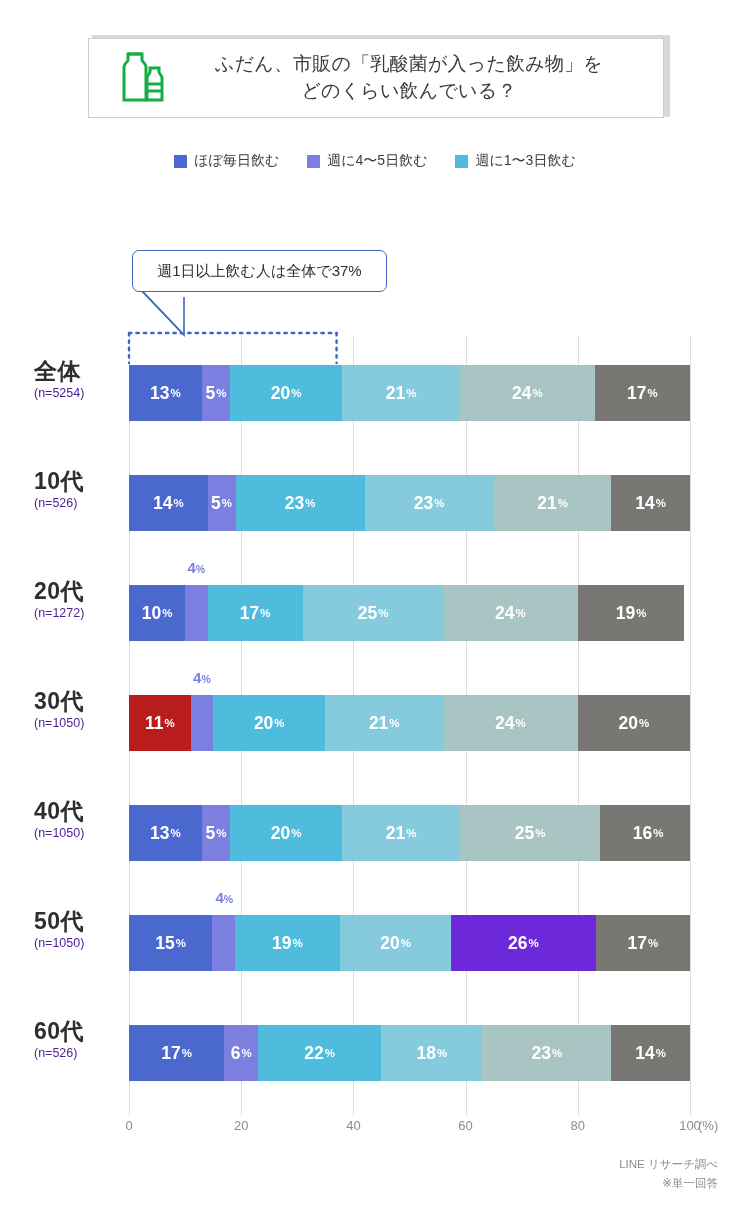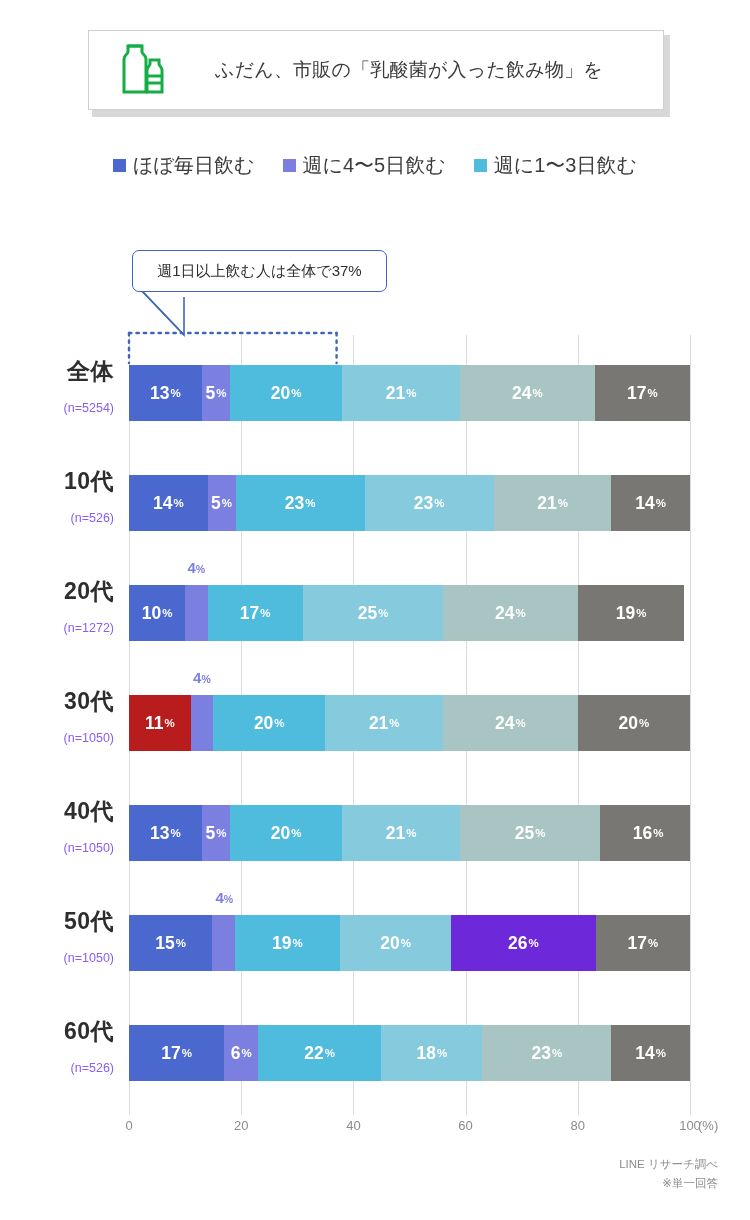--- a/index.html
+++ b/index.html
@@ -14,21 +14,21 @@
 
   
   .header-wrap{
     position:absolute;left:88px;top:30px;width:578px;height:82px;
   }
   .header-shadow{
     position:absolute;left:4px;top:5px;width:578px;height:82px;
     background:#d8d8d8;
   }
   .header-box{
-    position:absolute;left:0;top:0;width:576px;height:80px;
+    position:absolute;left:0;top:8px;width:576px;height:80px;
     border:1px solid #cfcfcf;background:#ffffff;
     display:flex;align-items:center;
     box-sizing:border-box;
   }
   .bottle-icon{
     width:62px;height:62px;margin-left:22px;flex:0 0 auto;
     display:block;
   }
   .header-text{
     flex:1 1 auto;text-align:center;
@@ -41,21 +41,21 @@
   
   .legend{
     position:absolute;left:0;top:152px;width:750px;
   }
   .legend-row{
     display:flex;justify-content:center;align-items:center;
     margin-bottom:8px;
   }
   .legend-item{
     display:flex;align-items:center;margin:0 14px;
-    font-size:20px;color:#3c3c3c;
+    font-size:14px;color:#3c3c3c;
   }
   .legend-swatch{
     width:13px;height:13px;margin-right:7px;flex:0 0 auto;
   }
 
   
   .callout{
     position:absolute;left:132px;top:250px;
     width:255px;height:42px;
     border:1.6px solid #3e66bd;border-radius:7px;
@@ -92,28 +92,28 @@
   .axis-unit{
     position:absolute;font-size:13px;color:#8c8c8c;
     left:698px;
   }
 
   
   .row{
     position:absolute;left:0;width:750px;height:56px;
   }
   .row-label{
-    position:absolute;left:0;top:-6px;width:114px;text-align:right;
+    position:absolute;left:0;top:-6px;width:114px;padding-left:34px;
   }
   .row-label .name{
     display:block;font-size:23px;font-weight:bold;color:#2e2e2e;
     line-height:1.12;letter-spacing:.5px;
   }
   .row-label .n{
-    display:block;font-size:12.5px;color:#8b5cf6;margin-top:16px;
+    display:block;font-size:12.5px;color:#4c1d95;margin-top:1px;
   }
   .bar{
     position:absolute;left:129px;top:0;height:56px;
     width:561px;display:flex;
   }
   .seg{
     height:56px;display:flex;align-items:center;justify-content:center;
     color:#ffffff;font-size:17.5px;font-weight:bold;
     box-sizing:border-box;white-space:nowrap;
   }
@@ -145,20 +145,21 @@
         <line x1="17" y1="7" x2="31" y2="7"></line>
       </g>
       <g fill="none" stroke="#14ae46" stroke-width="3">
         <path d="M39 21 h9 v4 c0 2 3 3 3 6 v22 h-15 v-22 c0 -3 3 -4 3 -6 z"></path>
         <line x1="36" y1="37" x2="51" y2="37"></line>
         <line x1="36" y1="44" x2="51" y2="44"></line>
       </g>
     </svg>
     <div class="header-text">
       <span>ふだん、市販の「乳酸菌が入った飲み物」を</span>
+      <span>どのくらい飲んでいる？</span>
     </div>
   </div>
 </div>
 
 <div class="legend">
   <div class="legend-row">
     <div class="legend-item">
       <span class="legend-swatch" style="background:#4a68ce"></span>
       <span>ほぼ毎日飲む</span>
     </div>

